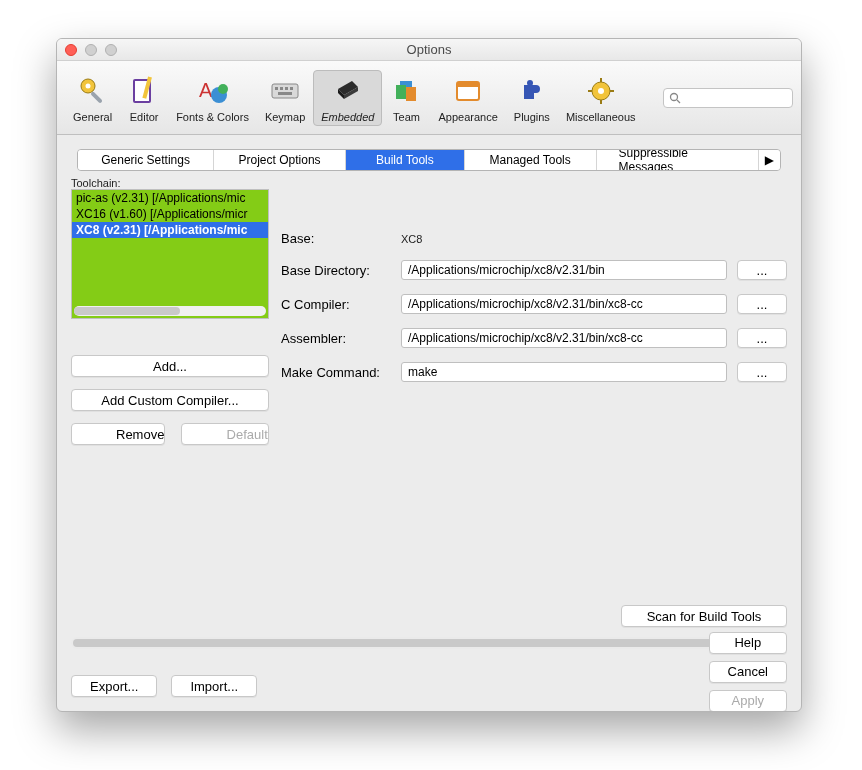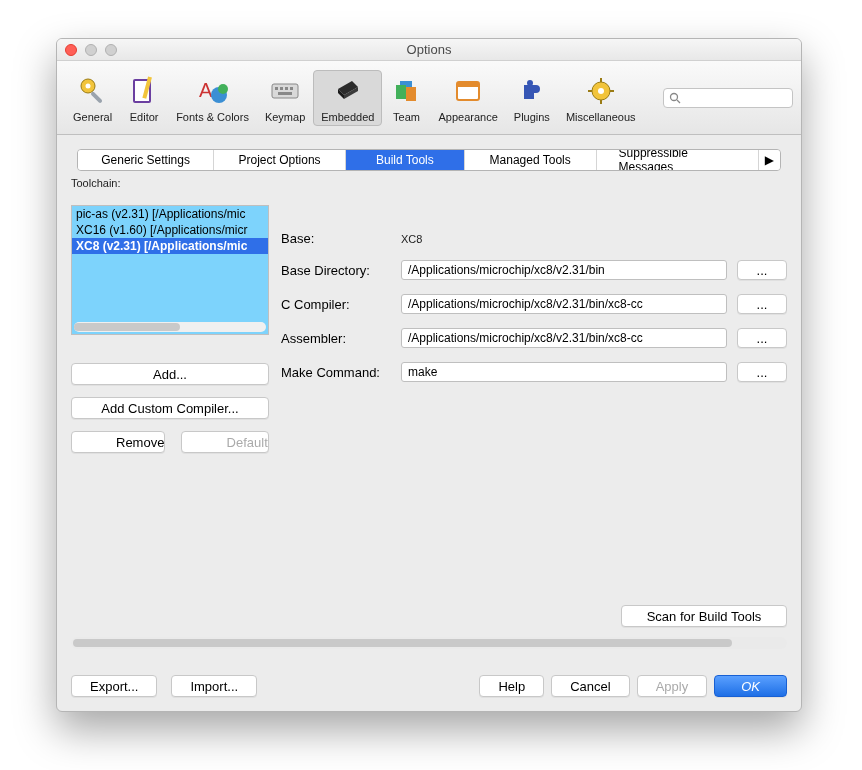--- a/index.html
+++ b/index.html
@@ -43,21 +43,21 @@
 .tool-items { display: flex; }
 .tool-item {
   display: flex; flex-direction: column; align-items: center;
   padding: 4px 7px 2px 7px;
   border: 1px solid transparent;
   border-radius: 4px;
   font-size: 11px;
   color: #222;
   cursor: default;
 }
-.tool-item.selected { background: #d9d9d9; border: 1px solid #bcbcbc; }
+.tool-item.selected { background: #d9d9d9; border: 1px solid #bcbcbc; font-style: italic; }
 .tool-icon { width: 32px; height: 32px; margin-bottom: 4px; }
 .tool-search {
   margin-left: auto;
   width: 130px; height: 20px;
   border: 1px solid #c4c4c4;
   border-radius: 4px;
   background: #fff;
   display: flex; align-items: center;
   padding: 0 5px;
 }
@@ -112,61 +112,61 @@
   border: 1px solid #bfbfbf;
   background: #fff;
   font-size: 12px;
   padding: 0 6px;
   border-radius: 3px;
   width: 100%;
 }
 
 
 .listbox {
-  position: absolute; left: 0; top: 28px;
+  position: absolute; left: 0; top: 12px;
   width: 198px; height: 130px;
   border: 1px solid #bfbfbf;
-  background: #7dd3fc;
+  background: #84cc16;
   font-size: 12px;
   overflow: hidden;
 }
 .listbox .row { padding: 1px 4px; white-space: nowrap; cursor: default; }
 .listbox .row.selected { background: #2f6fe8; color: #fff; font-weight: 700; }
 .listbox .hscroll {
   position: absolute; left: 2px; right: 2px; bottom: 2px; height: 10px;
   background: #f0f0f0; border-radius: 5px;
 }
 .listbox .hscroll .thumb { position: absolute; left:0; width: 55%; top:1px; bottom:1px; background:#c9c9c9; border-radius:5px; }
 
 .form-area { position: absolute; left: 210px; right: 0; top: 54px; }
 .form-row { display: flex; align-items: center; margin-bottom: 14px; }
 .form-row .flabel { width: 120px; font-size: 13px; }
 .form-row .dots { width: 50px; margin-left: 10px; flex:none; }
 .form-row .fieldwrap { flex: 1; }
 
-.btncol { position: absolute; left: 0; top: 186px; width: 198px; }
+.btncol { position: absolute; left: 0; top: 178px; width: 198px; }
 .btncol .linebtn { width: 100%; margin-bottom: 12px; height: 22px; }
 .btnrow2 { display:flex; gap:16px; }
 .btnrow2 .linebtn { flex:1; height:22px;padding-left:44px; }
 
 .scan-btn { position: absolute; right: 0; bottom: 28px; width: 166px; height: 22px; }
 
 .panel-scroll {
   position: absolute; left: 0; right: 0; bottom: 6px; height: 12px;
   background: #eaeaea; border-radius: 6px;
 }
 .panel-scroll .thumb { position:absolute; left:2px; width: 92%; top:2px; bottom:2px; background:#c9c9c9; border-radius:6px; }
 
 .footer {
   position: absolute; left: 14px; right: 14px; bottom: 12px; height: 26px;
   display: flex; align-items: center;
 }
 .footer .linebtn { height: 22px; padding: 0 18px; }
 .footer .gap { flex: 1; }
-.footer .right { display: flex; gap: 7px; }
+.footer .right { display: flex; gap: 7px; flex-direction: column; }
 </style>
 </head>
 <body>
 
 <div class="window">
 
   <div class="titlebar">
     <div class="traffic">
       <span class="red"></span>
       <span class="yel"></span>

